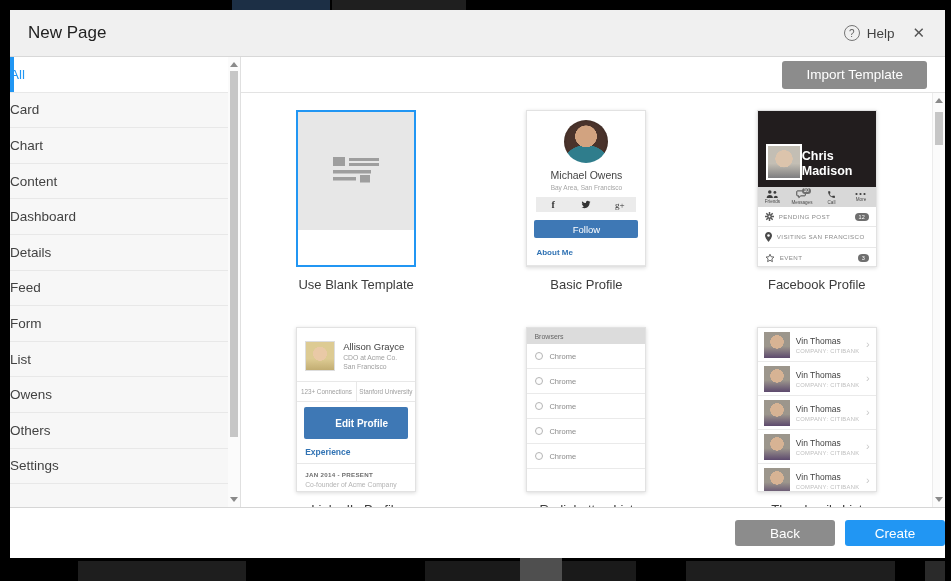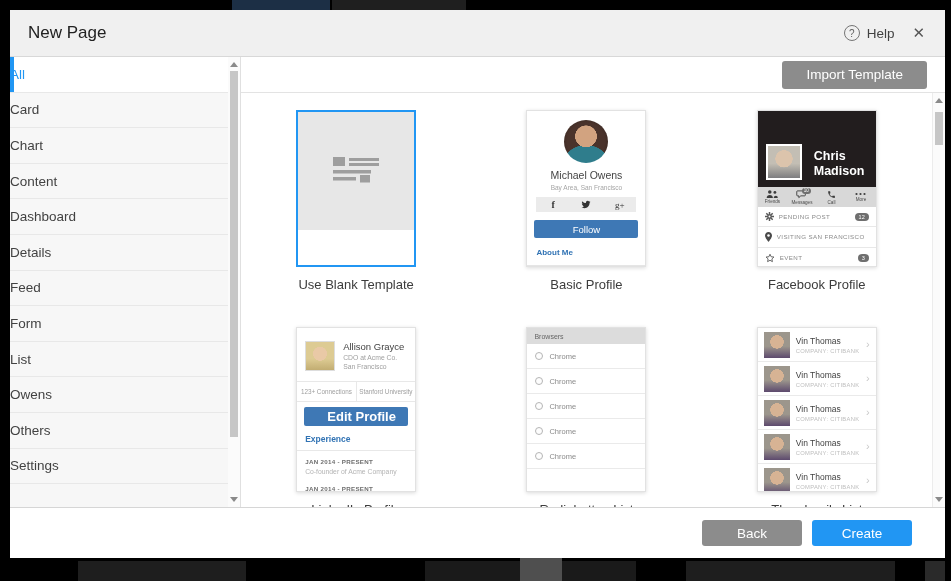--- a/index.html
+++ b/index.html
@@ -72,21 +72,21 @@
   .bp-loc { margin-top:3px; font-size:6.5px; color:#a5a5a5; }
   .bp-social { margin-top:6px; width:100px; height:16px; background:#ebebeb; display:flex; }
   .bp-social span, .bp-social i { flex:1; display:flex; align-items:center; justify-content:center; font-style:normal; }
   .soc-f { font-family:"Liberation Serif","DejaVu Serif",serif; font-weight:bold; font-size:10px; color:#333; }
   .soc-g { font-family:"Liberation Serif","DejaVu Serif",serif; font-size:9px; color:#333; }
   .bp-follow { margin-top:8px; width:104px; height:18px; background:#3e78b5; border-radius:2px; color:#fff; font-size:9.5px; display:flex; align-items:center; justify-content:center; }
   .bp-about { margin-top:10px; align-self:flex-start; padding-left:9px; font-size:8px; font-weight:bold; color:#3173b4; }
   .bp-divider { margin-top:8px; width:100%; border-bottom:1px solid #e5e5e5; }
 
   
-  .fb-header { height:76px; background:#221d1e; display:flex; align-items:flex-end; padding:0 0 7px 8px; gap:12px; }
+  .fb-header { height:76px; background:#221d1e; display:flex; align-items:flex-end; padding:0 0 7px 8px; gap:0; }
   .fb-photo { width:36px; height:36px; border:2px solid #fff; flex:none;
     background: radial-gradient(circle at 50% 40%, #dcc4ac 0 34%, rgba(0,0,0,0) 35%),
                 linear-gradient(180deg,#c3beb4 0 55%, #7e7e80 100%); }
   .fb-name { color:#fff; font-size:12.5px; font-weight:bold; line-height:1.25; }
   .fb-toolbar { height:20px; background:#d8d8d8; display:flex; }
   .fb-tool { flex:1; display:flex; flex-direction:column; align-items:center; justify-content:center; gap:1px; position:relative; }
   .fb-tool-label { font-size:4.6px; color:#4a4a4a; }
   .fb-badge { position:absolute; top:1px; right:6px; background:#6f6f6f; color:#fff; font-size:4.5px; border-radius:5px; padding:0 2px; line-height:5.5px; }
   .fb-row { height:20.3px; display:flex; align-items:center; padding:0 7px; border-bottom:1px solid #e8e8e8; gap:5px; }
   .fb-row-label { font-size:6.2px; color:#8a8a8a; letter-spacing:.4px; }
@@ -95,42 +95,42 @@
   
   .li-top { display:flex; gap:8px; padding:13px 8px 10px; }
   .li-photo { width:30px; height:30px; flex:none; border:1px solid #ddd;
     background: radial-gradient(circle at 50% 42%, #e9c9a6 0 32%, rgba(0,0,0,0) 33%),
                 linear-gradient(180deg,#ddcb93 0 60%, #c2ad72 100%); }
   .li-name { font-size:9.5px; color:#424242; }
   .li-role, .li-loc { font-size:6.8px; color:#9e9e9e; margin-top:2px; }
   .li-stats { display:flex; border-top:1px solid #e8e8e8; border-bottom:1px solid #e8e8e8; }
   .li-stat { flex:1; text-align:center; font-size:6.3px; color:#9e9e9e; padding:6px 0; }
   .li-stat:first-child { border-right:1px solid #e8e8e8; }
-  .li-edit { margin:5px 7px 0; height:19px; background:#3e78b5; border-radius:2px; color:#fff; font-size:13px; font-weight:bold; display:flex; align-items:center; justify-content:center;padding-left:11px; }
+  .li-edit { margin:5px 7px 0; height:32px; background:#3e78b5; border-radius:2px; color:#fff; font-size:10px; font-weight:bold; display:flex; align-items:center; justify-content:center;padding-left:11px; }
   .li-section { padding:8px 8px 6px; font-size:8.5px; font-weight:bold; color:#3173b4; border-bottom:1px solid #e8e8e8; }
   .li-period { padding:7px 8px 0; font-size:6.2px; font-weight:bold; color:#6e6e6e; letter-spacing:.3px; }
   .li-title { padding:3px 8px 0; font-size:6.8px; color:#b3b3b3; }
 
   
   .rb-header { height:16px; background:#dcdcdc; display:flex; align-items:center; padding-left:7px; font-size:7px; color:#666; }
   .rb-row { height:25px; display:flex; align-items:center; padding-left:8px; gap:6px; border-bottom:1px solid #eaeaea; }
   .rb-circle { width:8px; height:8px; border:1px solid #b5b5b5; border-radius:50%; background:#fdfdfd; flex:none; }
   .rb-label { font-size:7.5px; color:#8a8a8a; }
 
   
   .th-row { height:34px; display:flex; align-items:center; padding:0 6px; gap:6px; border-bottom:1px solid #eaeaea; }
   .th-photo { width:26px; height:26px; flex:none;
     background: radial-gradient(circle at 50% 38%, #d7b394 0 32%, rgba(0,0,0,0) 33%),
                 linear-gradient(180deg,#9c968c 0 55%, #5d4a6e 100%); }
   .th-name { font-size:8.5px; color:#424242; }
   .th-company { font-size:5.8px; color:#bdbdbd; letter-spacing:.3px; margin-top:2px; }
   .th-chevron { margin-left:auto; color:#c9c9c9; font-size:11px; line-height:1; }
 
   
-  .dlg-footer { height:51px; border-top:1px solid #d6d6d6; background:#fff; display:flex; align-items:center; justify-content:flex-end; gap:10px; padding-right:33px; flex:none; }
+  .dlg-footer { height:51px; border-top:1px solid #d6d6d6; background:#fff; display:flex; align-items:center; justify-content:flex-end; gap:10px; padding-right:0; flex:none; }
   .foot-btn { width:100px; height:26px; }
 </style>
 </head>
 <body>
 
 <div class="frag" style="left:232px;top:0;width:98px;height:10px;background:#1c2f45;"></div>
 <div class="frag" style="left:332px;top:0;width:134px;height:10px;background:#1f1f1f;"></div>
 <div class="frag" style="left:78px;top:561px;width:168px;height:20px;background:#1e1e1e;"></div>
 <div class="frag" style="left:425px;top:561px;width:211px;height:20px;background:#1a1a1a;"></div>
 <div class="frag" style="left:520px;top:558px;width:42px;height:23px;background:#4f4f4f;"></div>

